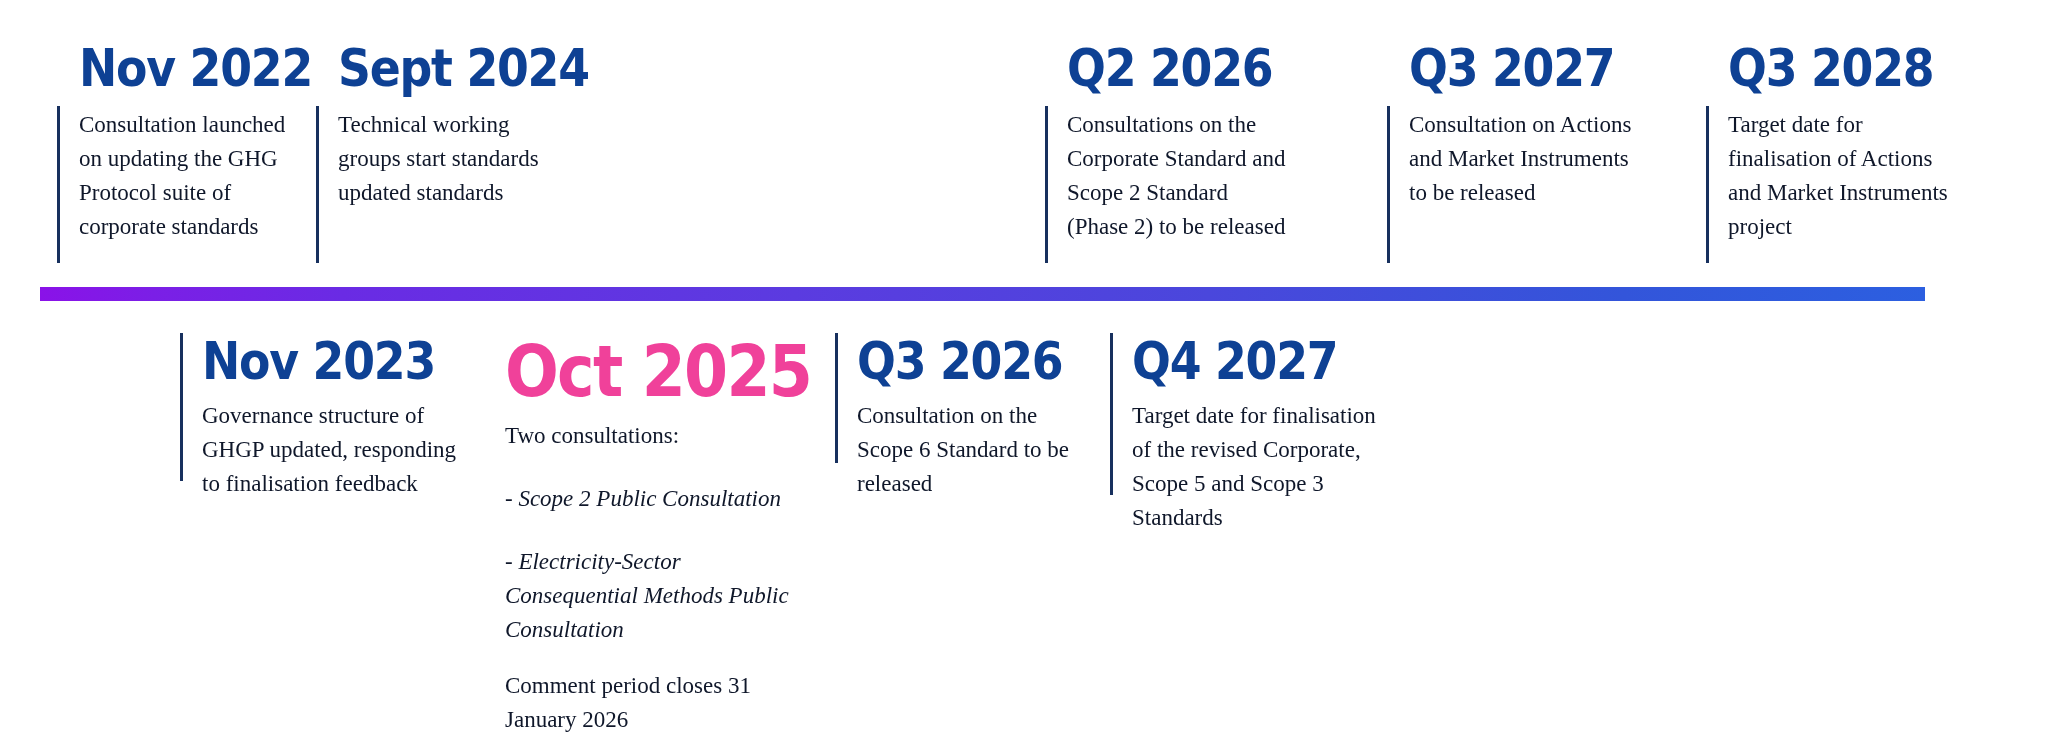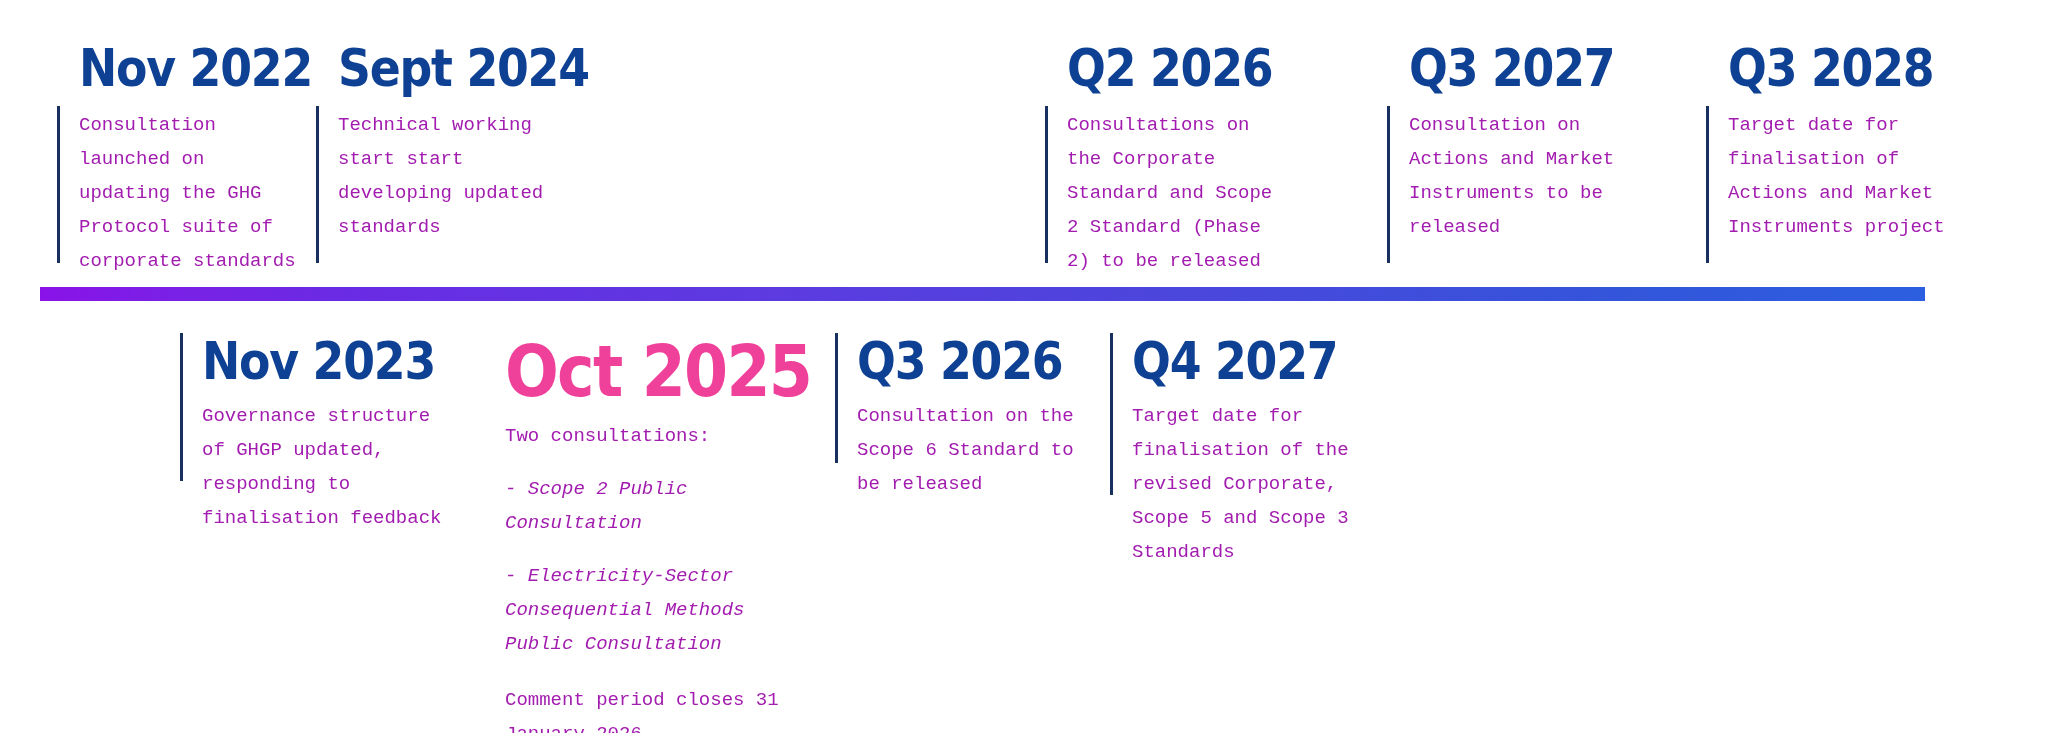--- a/index.html
+++ b/index.html
@@ -71,29 +71,29 @@
     margin: 0 0 10px 0;
   }
   .date.pink {
     color: #F0419A;
     font-size: 72px;
     line-height: 76px;
     letter-spacing: -2px;
   }
 
   .desc {
-    font-family: Liberation Mono, monospace;
-    font-size: 19px;
+    font-family: Liberation Serif, serif;
+    font-size: 23px;
     line-height: 34px;
-    color: #a21caf;
+    color: #0f172a;
     margin: 0;
   }
   .desc.italic {
     font-style: italic;
-    margin-top: 19px;
+    margin-top: 29px;
   }
   .desc.spaced {
     margin-top: 22px;
   }
 
   
   .row-top .tick  { top: 0; height: 157px; }
   .row-top .date  { position: absolute; bottom: calc(100% + 0px); left: 22px; }
 
   
@@ -129,21 +129,21 @@
     <div class="date">Nov 2022</div>
     <div class="content">
       <p class="desc">Consultation launched on updating the GHG Protocol suite of corporate standards</p>
     </div>
   </div>
 
   <div class="milestone row-top" id="ms-sept-2024">
     <div class="tick"></div>
     <div class="date">Sept 2024</div>
     <div class="content">
-      <p class="desc">Technical working start start developing updated standards</p>
+      <p class="desc">Technical working groups start standards updated standards</p>
     </div>
   </div>
 
   <div class="milestone row-top" id="ms-q2-2026">
     <div class="tick"></div>
     <div class="date">Q2 2026</div>
     <div class="content">
       <p class="desc">Consultations on the Corporate Standard and Scope 2 Standard (Phase 2) to be released</p>
     </div>
   </div>

